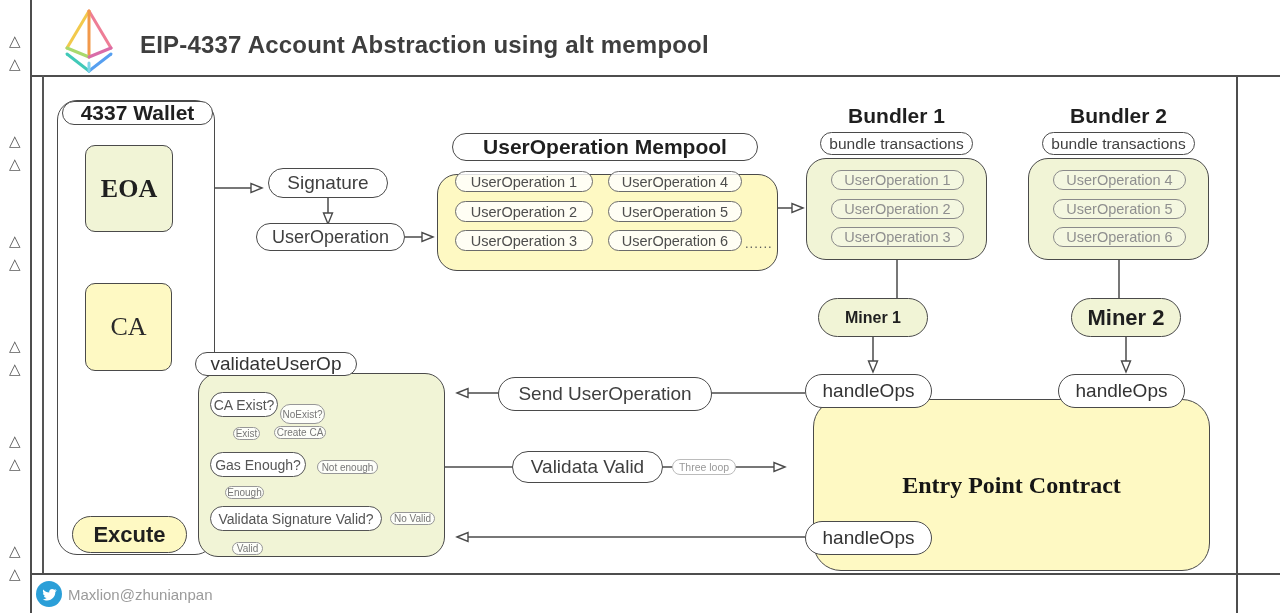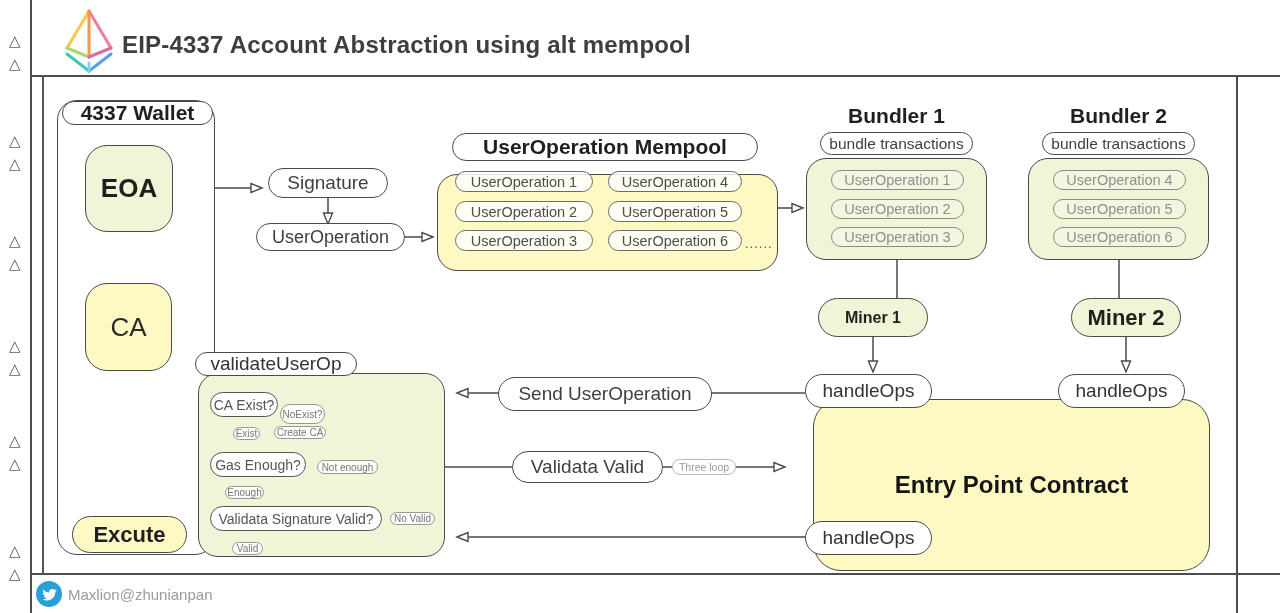--- a/index.html
+++ b/index.html
@@ -13,30 +13,30 @@
   .tri{position:absolute;color:#5a5a5a;font-size:15px;line-height:1;}
   .node{
     position:absolute;box-sizing:border-box;border:1.6px solid #4a4a4a;background:#fff;
     display:flex;align-items:center;justify-content:center;color:#333;z-index:2;
     white-space:nowrap;
   }
   .yellow{background:#f1f4d6;}
   .blue{background:#fef9c3;margin-top:16px;}
   .pill{border-radius:999px;}
   .r20{border-radius:20px;}
-  .r22{border-radius:22px;}
+  .r22{border-radius:10px;font-family:Liberation Serif, serif;}
   .r28{border-radius:28px;}
   .bold{font-weight:bold;}
   .mid-pill{border-width:1.4px;border-color:#555;font-size:14px;color:#555;background:#fff;}
   .tiny-pill{border:1.1px solid #979797;font-size:10px;color:#777;background:rgba(255,255,255,.85);}
   .mempool-item{background:rgba(255,255,255,.82);border:1.3px solid #6b6b6b;font-size:14.5px;color:#4d4d4d;}
   .bundle-item{background:rgba(255,255,255,.25);border:1.3px solid #8a8a8a;font-size:14.5px;color:#8f8f8f;}
   .free-label{position:absolute;display:flex;align-items:center;justify-content:center;z-index:2;white-space:nowrap;}
   svg.layer{position:absolute;left:0;top:0;z-index:1;}
-  .hdr-title{position:absolute;left:122px;top:31px;font-size:24px;font-weight:600;color:#3e3e3e;z-index:2;letter-spacing:.2px;}
+  .hdr-title{position:absolute;left:140px;top:31px;font-size:24px;font-weight:600;color:#3e3e3e;z-index:2;letter-spacing:.2px;}
   .footer-credit{position:absolute;left:68px;top:586px;font-size:15px;color:#9b9b9b;z-index:2;}
 </style>
 </head>
 <body>
 
 <div class="rule" style="left:30px;top:0;width:2px;height:613px;"></div>
 <div class="rule" style="left:30px;top:75px;width:1250px;height:2px;"></div>
 <div class="rule" style="left:30px;top:573px;width:1250px;height:2px;"></div>
 <div class="rule" style="left:1236px;top:75px;width:2px;height:538px;"></div>
 <div class="rule" style="left:42px;top:75px;width:1.5px;height:498px;background:#555;"></div>
@@ -134,21 +134,21 @@
 <div class="free-label bold" style="left:1028px;top:104px;width:181px;height:24px;font-size:21px;color:#1f1f1f;">Bundler 2</div>
 <div class="node pill" style="left:1042px;top:132px;width:153px;height:23px;font-size:15.5px;color:#3f3f3f;">bundle transactions</div>
 <div class="node r20 yellow" style="left:1028px;top:158px;width:181px;height:102px;"></div>
 <div class="node pill bundle-item" style="left:1053px;top:170px;width:133px;height:20px;">UserOperation 4</div>
 <div class="node pill bundle-item" style="left:1053px;top:199px;width:133px;height:20px;">UserOperation 5</div>
 <div class="node pill bundle-item" style="left:1053px;top:227px;width:133px;height:20px;">UserOperation 6</div>
 
 <div class="node pill yellow bold" style="left:818px;top:298px;width:110px;height:39px;font-size:16px;color:#1f1f1f;">Miner 1</div>
 <div class="node pill yellow bold" style="left:1071px;top:298px;width:110px;height:39px;font-size:22px;color:#1f1f1f;">Miner 2</div>
 
-<div class="node r28 blue bold" style="left:813px;top:383px;width:397px;height:172px;font-size:24px;color:#151515;">Entry Point Contract</div>
+<div class="node r28 blue bold" style="left:813px;top:383px;width:397px;height:172px;font-size:24px;color:#151515;font-family:Liberation Serif, serif;">Entry Point Contract</div>
 <div class="node pill" style="left:805px;top:374px;width:127px;height:34px;font-size:19px;color:#333;">handleOps</div>
 <div class="node pill" style="left:1058px;top:374px;width:127px;height:34px;font-size:19px;color:#333;">handleOps</div>
 <div class="node pill" style="left:805px;top:521px;width:127px;height:34px;font-size:19px;color:#333;">handleOps</div>
 
 <div class="node pill" style="left:498px;top:377px;width:214px;height:34px;font-size:19px;color:#3f3f3f;">Send UserOperation</div>
 <div class="node pill" style="left:512px;top:451px;width:151px;height:32px;font-size:19px;color:#3f3f3f;">Validata Valid</div>
 <div class="node pill" style="left:672px;top:459px;width:64px;height:16px;font-size:10.5px;color:#999;border:1.1px solid #bcbcbc;">Three loop</div>
 
 <div class="node r20 yellow" style="left:198px;top:373px;width:247px;height:184px;"></div>
 <div class="node pill" style="left:195px;top:352px;width:162px;height:24px;font-size:19px;color:#333;">validateUserOp</div>

